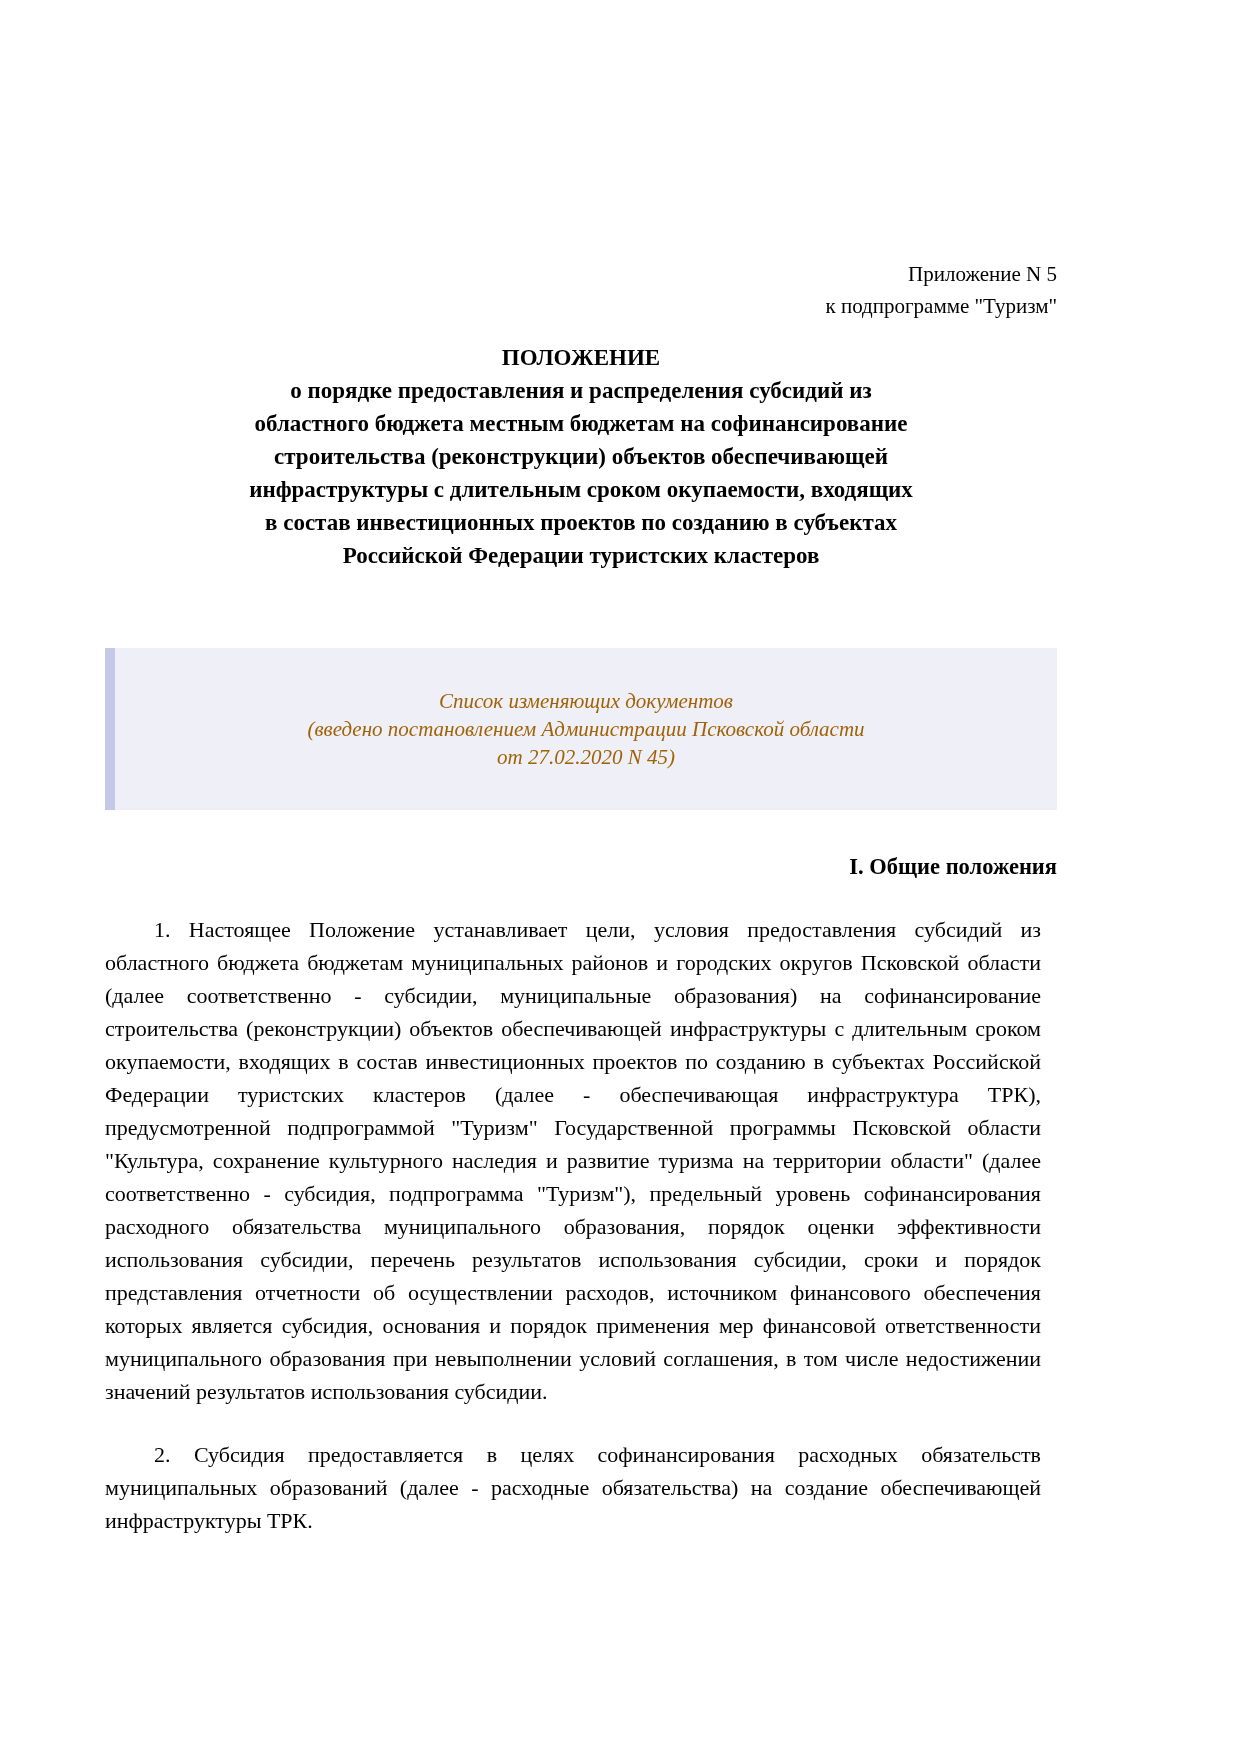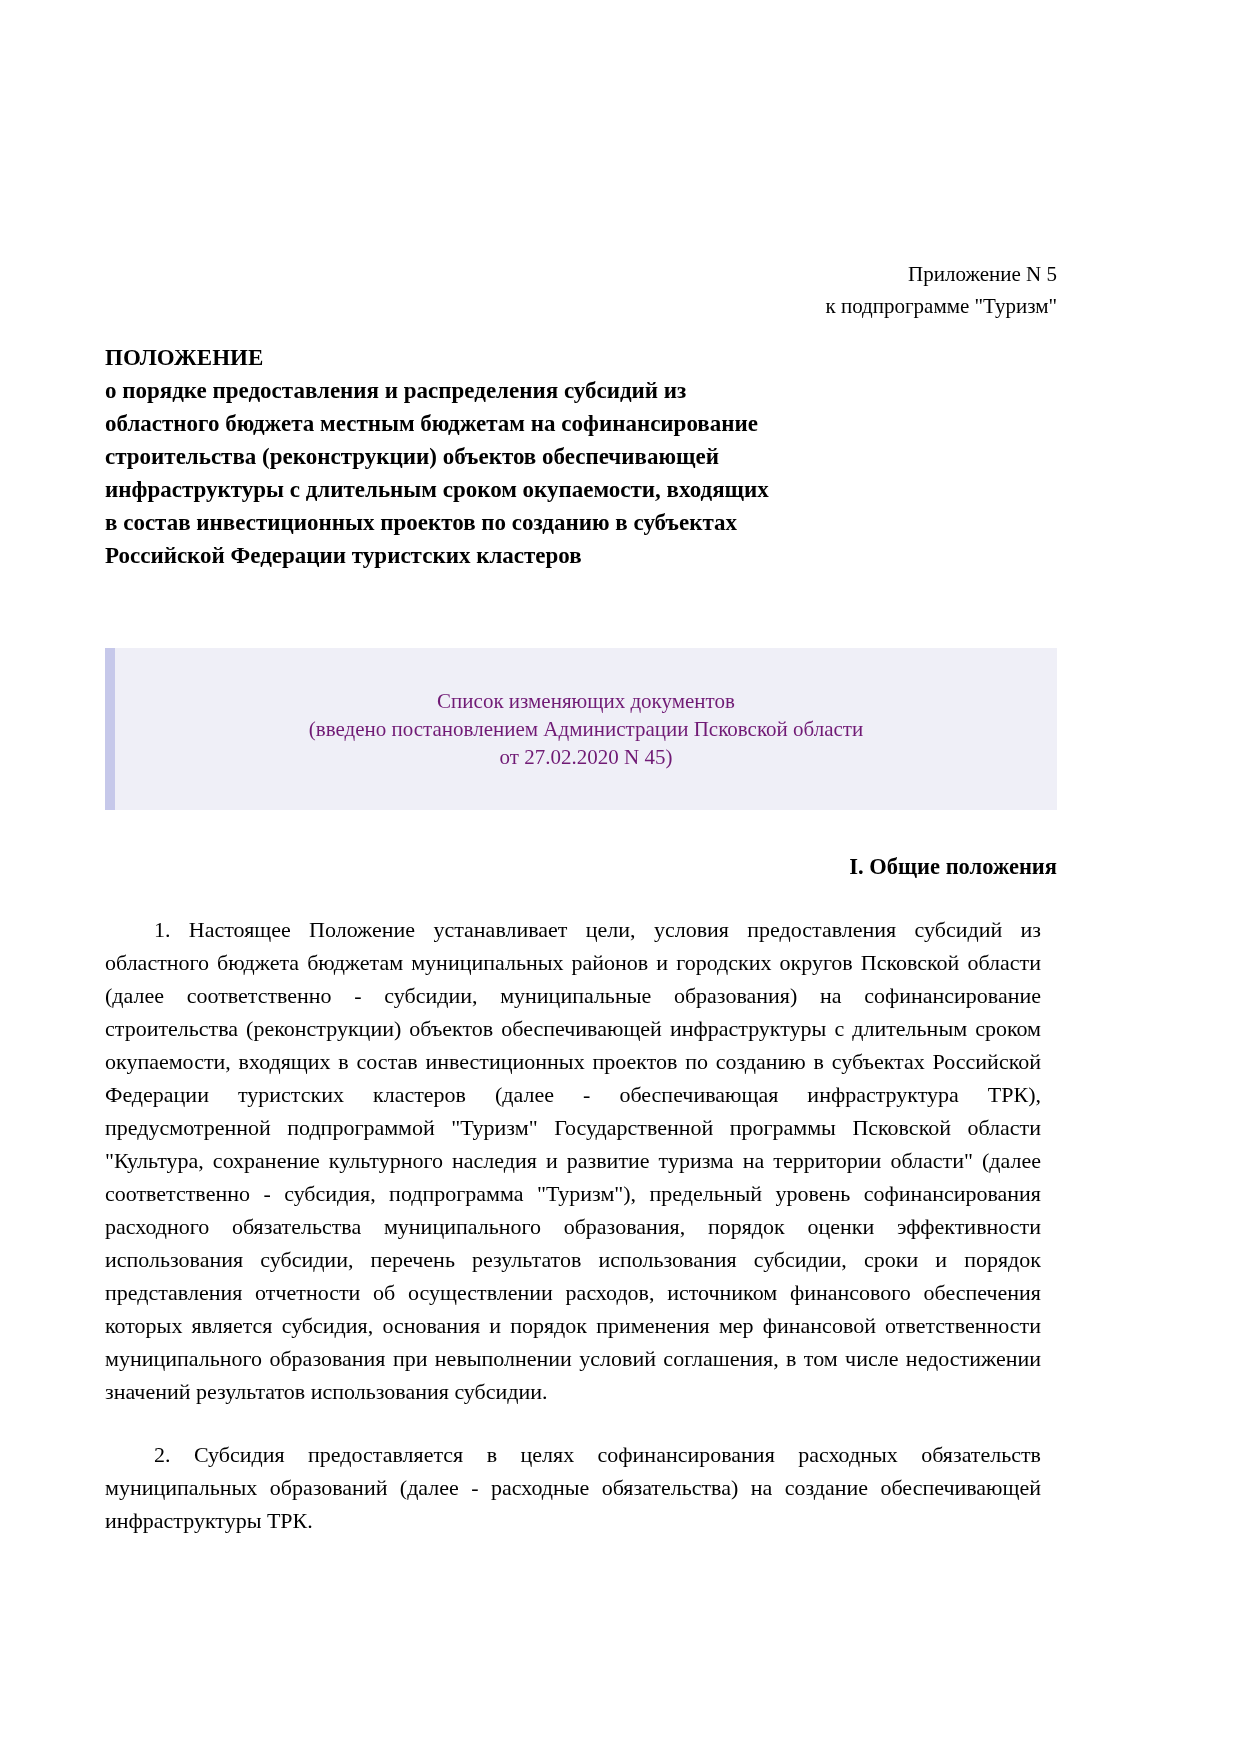--- a/index.html
+++ b/index.html
@@ -19,20 +19,21 @@
     overflow: hidden;
   }
   .appendix-ref {
     text-align: right;
     font-size: 21px;
     line-height: 32px;
     white-space: pre-line;
   }
   .doc-title {
     margin: 19px 0 0 0;
+    text-align: center;
     font-size: 23px;
     font-weight: bold;
     line-height: 33px;
     white-space: pre-line;
   }
   .amend-box {
     margin-top: 76px;
     box-sizing: border-box;
     padding: 11px 12px;
     border-left: 10px solid #c6c8ea; 
@@ -67,21 +68,21 @@
 к подпрограмме "Туризм"</div>
 
   <div class="doc-title">ПОЛОЖЕНИЕ
 о порядке предоставления и распределения субсидий из
 областного бюджета местным бюджетам на софинансирование
 строительства (реконструкции) объектов обеспечивающей
 инфраструктуры с длительным сроком окупаемости, входящих
 в состав инвестиционных проектов по созданию в субъектах
 Российской Федерации туристских кластеров</div>
 
-  <div class="amend-box" style="background: rgb(239, 239, 247); border-left-color: rgb(198, 200, 234); color: #701a75;">
+  <div class="amend-box" style="background: rgb(239, 239, 247); border-left-color: rgb(198, 200, 234); color: #a16207; font-style: italic;">
     <div>Список изменяющих документов
 (введено постановлением Администрации Псковской области
 от 27.02.2020 N 45)</div>
   </div>
 
   <div class="section-heading">I. Общие положения</div>
 
   <p class="body-paragraph">1. Настоящее Положение устанавливает цели, условия предоставления субсидий из областного бюджета бюджетам муниципальных районов и городских округов Псковской области (далее соответственно - субсидии, муниципальные образования) на софинансирование строительства (реконструкции) объектов обеспечивающей инфраструктуры с длительным сроком окупаемости, входящих в состав инвестиционных проектов по созданию в субъектах Российской Федерации туристских кластеров (далее - обеспечивающая инфраструктура ТРК), предусмотренной подпрограммой "Туризм" Государственной программы Псковской области "Культура, сохранение культурного наследия и развитие туризма на территории области" (далее соответственно - субсидия, подпрограмма "Туризм"), предельный уровень софинансирования расходного обязательства муниципального образования, порядок оценки эффективности использования субсидии, перечень результатов использования субсидии, сроки и порядок представления отчетности об осуществлении расходов, источником финансового обеспечения которых является субсидия, основания и порядок применения мер финансовой ответственности муниципального образования при невыполнении условий соглашения, в том числе недостижении значений результатов использования субсидии.</p>
 
 

